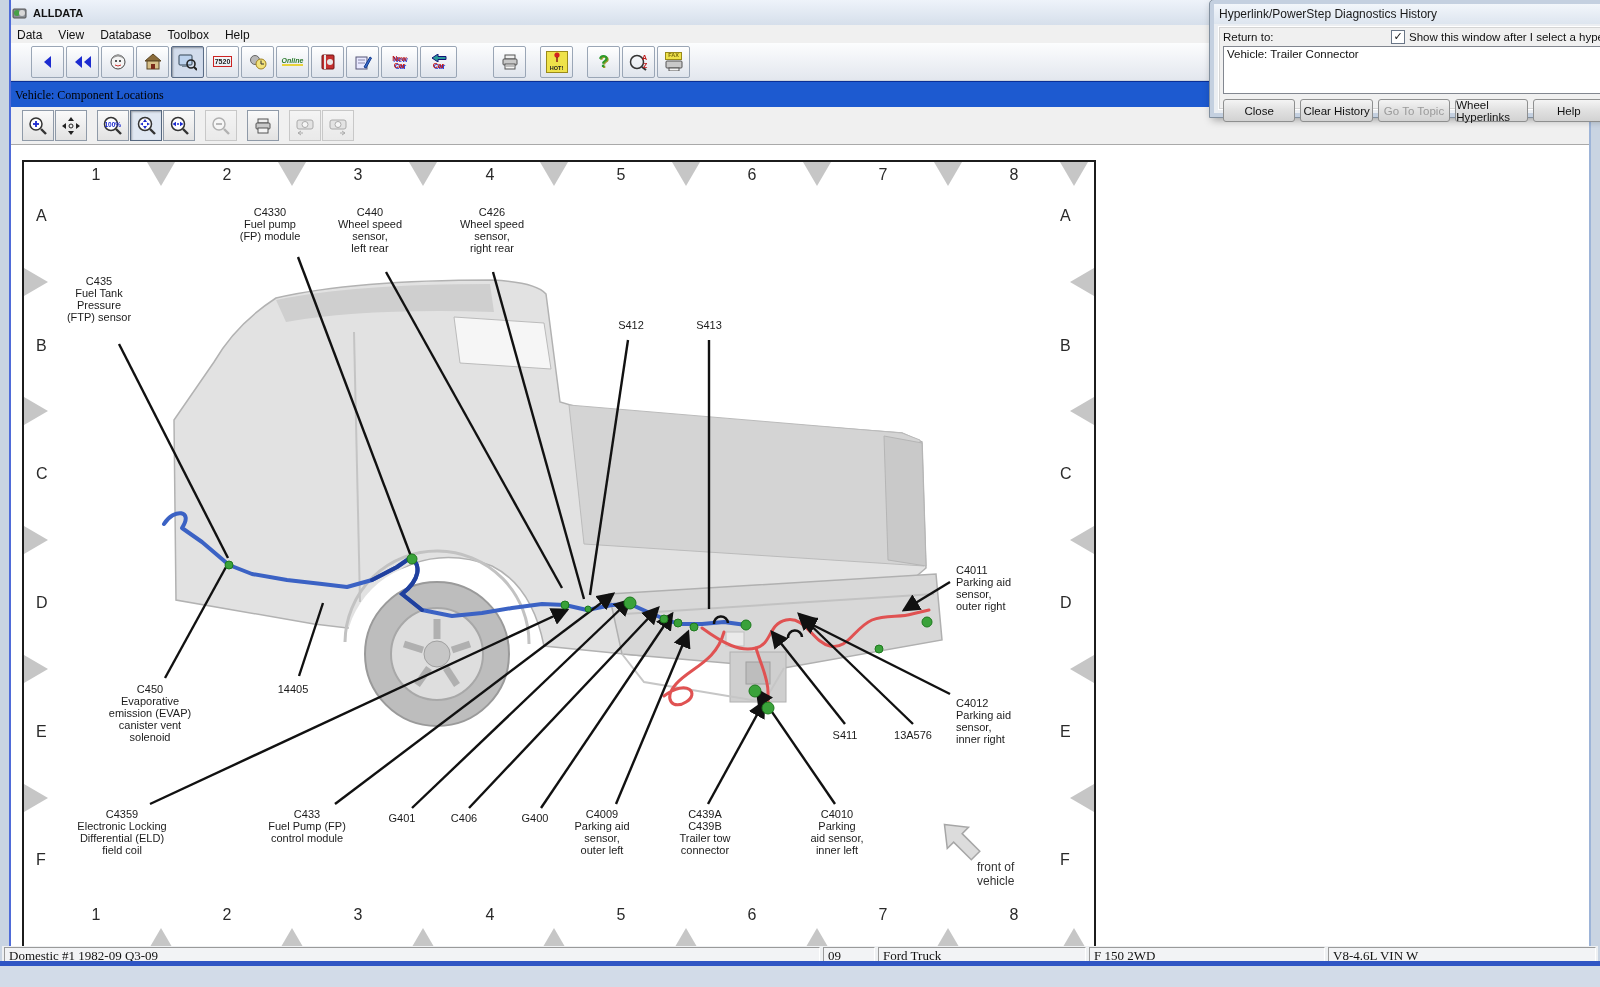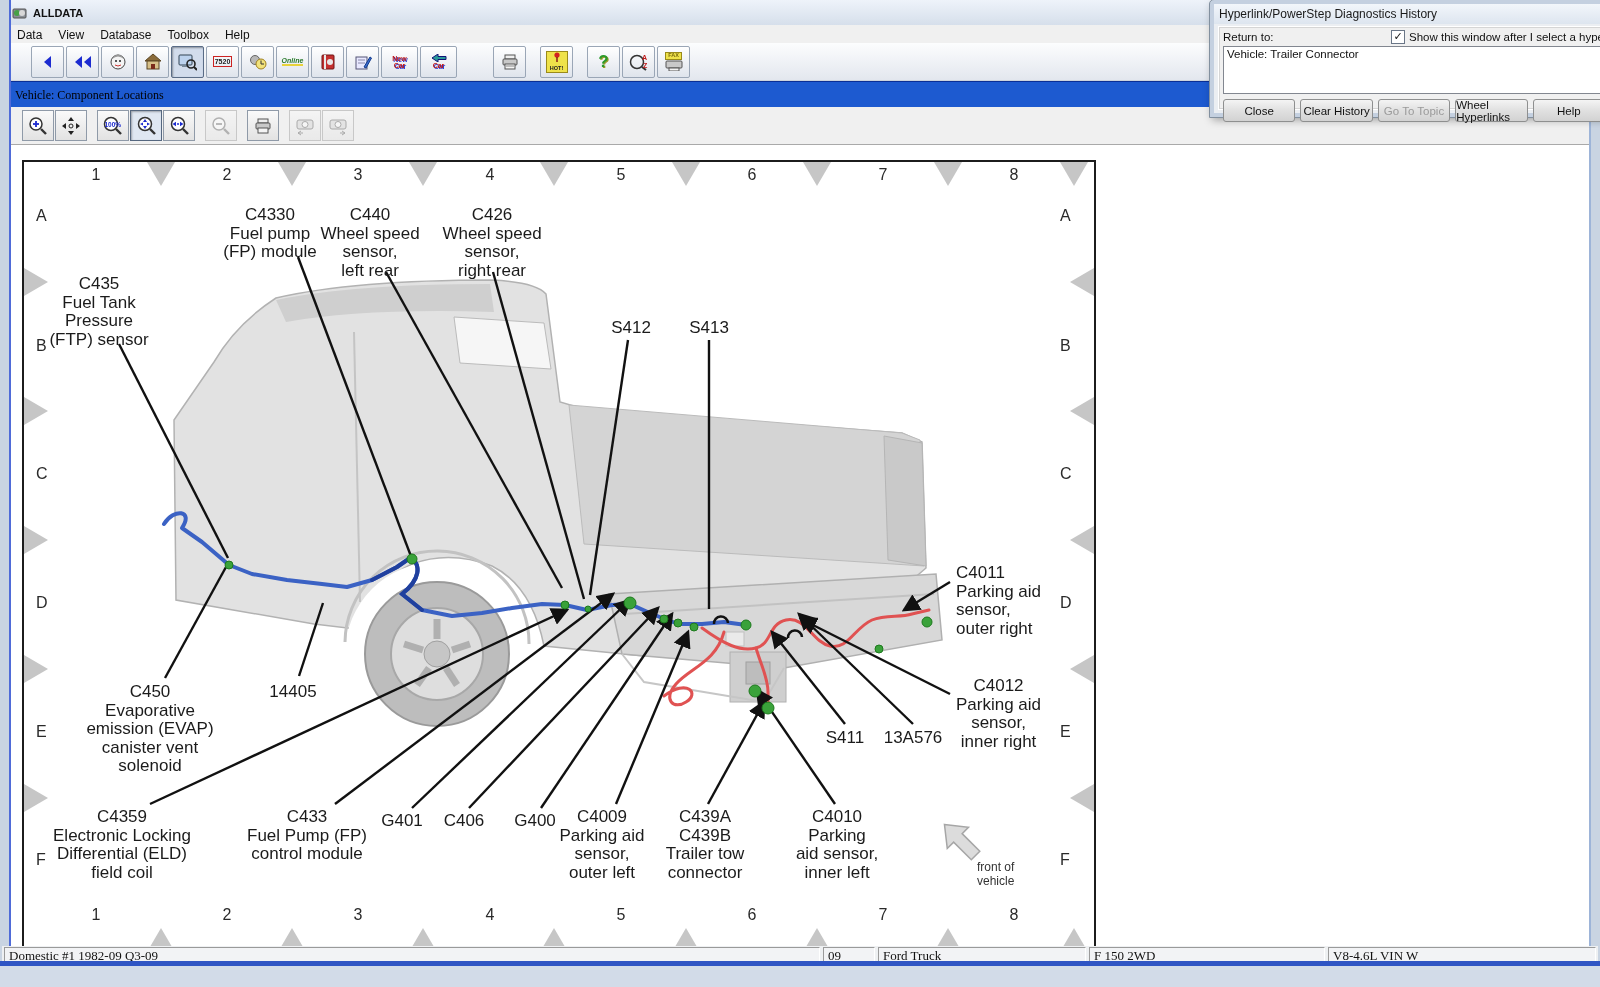--- a/index.html
+++ b/index.html
@@ -47,21 +47,21 @@
   .dbox{position:absolute;left:13px;top:16px;width:1070px;height:790px;border:2px solid #1c1c1c;
        background:#fff;}
   .gridnum{position:absolute;font-size:16px;color:#2a2a2a;transform:translateX(-50%);}
   .gridlet{position:absolute;font-size:16px;color:#2a2a2a;}
   .tri{position:absolute;width:0;height:0;}
   .tri-down{border-left:14px solid transparent;border-right:14px solid transparent;border-top:24px solid #c6c6c6;}
   .tri-up{border-left:14px solid transparent;border-right:14px solid transparent;border-bottom:24px solid #c6c6c6;}
   .tri-right{border-top:14px solid transparent;border-bottom:14px solid transparent;border-left:24px solid #c6c6c6;}
   .tri-left{border-top:14px solid transparent;border-bottom:14px solid transparent;border-right:24px solid #c6c6c6;}
   .dsvg{position:absolute;left:0;top:0;width:1070px;height:790px;}
-  .callout{position:absolute;font-size:17px;line-height:1.09;color:#1b1b1b;white-space:pre-line;
+  .callout{position:absolute;font-size:11px;line-height:1.09;color:#1b1b1b;white-space:pre-line;
        text-align:center;}
   .callout.left{text-align:left;}
   .frontlbl{position:absolute;font-size:12px;color:#333;transform:translateX(-50%);}
   
   .statusbar{position:absolute;left:2px;right:2px;bottom:21px;height:20px;background:#eef0f2;
        display:flex;gap:3px;padding:1px 2px;z-index:6;box-sizing:border-box;}
   .scell{border:1px solid;border-color:#9a9a9a #ffffff #ffffff #9a9a9a;background:#f2f3f5;
        font-family:"Liberation Serif",serif;font-size:13px;color:#111;display:flex;align-items:center;
        padding:0 4px;overflow:hidden;white-space:nowrap;box-sizing:border-box;}
   
@@ -457,21 +457,21 @@
           <div class="callout" style="top: 44px; left: 468px; transform: translateX(-50%);">C426
 Wheel speed
 sensor,
 right rear</div>
           <div class="callout" style="top: 157px; left: 607px; transform: translateX(-50%);">S412</div>
           <div class="callout" style="top: 157px; left: 685px; transform: translateX(-50%);">S413</div>
           <div class="callout left" style="top: 402px; left: 932px;">C4011
 Parking aid
 sensor,
 outer right</div>
-          <div class="callout left" style="top: 515px; left: 932px; text-align: center;">C4012
+          <div class="callout left" style="top: 535px; left: 932px;">C4012
 Parking aid
 sensor,
 inner right</div>
           <div class="callout" style="top: 567px; left: 821px; transform: translateX(-50%);">S411</div>
           <div class="callout" style="top: 567px; left: 889px; transform: translateX(-50%);">13A576</div>
           <div class="callout" style="top: 521px; left: 126px; transform: translateX(-50%);">C450
 Evaporative
 emission (EVAP)
 canister vent
 solenoid</div>

